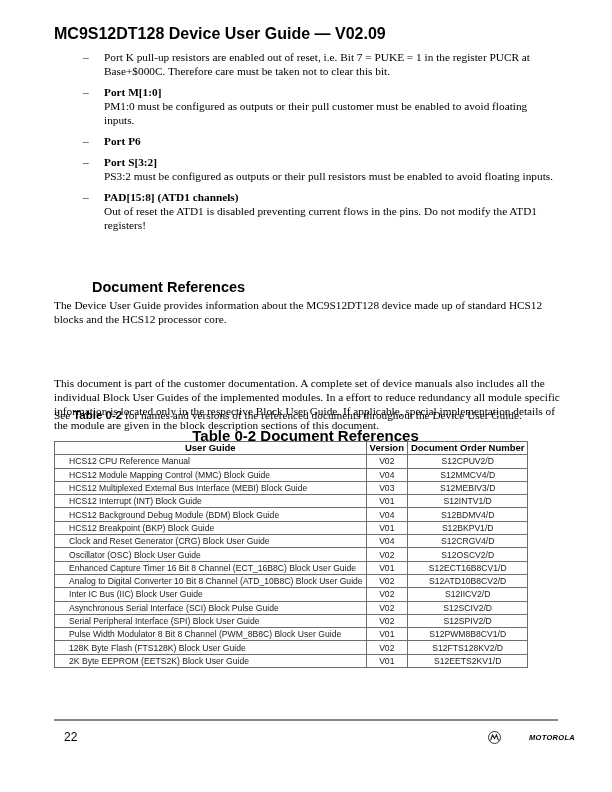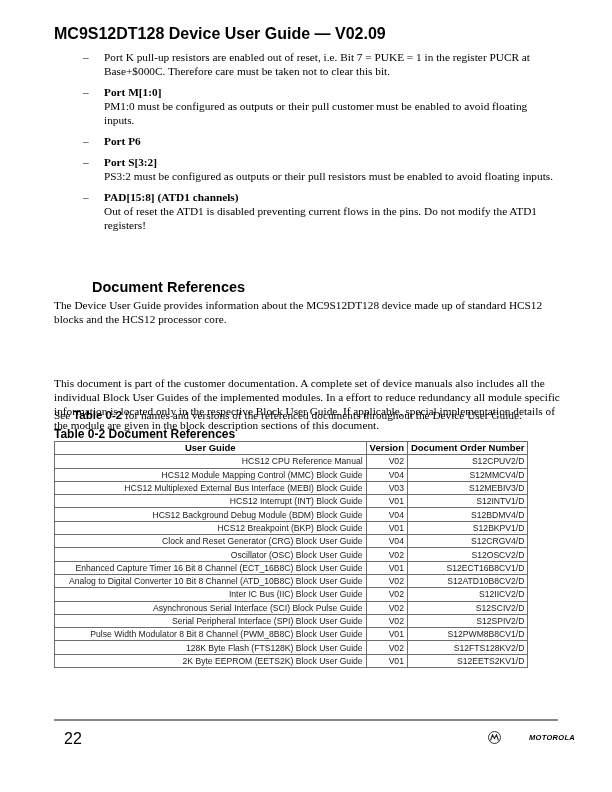--- a/index.html
+++ b/index.html
@@ -9,31 +9,31 @@
   .bullet { position: relative; padding-left: 24px; margin-bottom: 7px; }
   .bullet .dash { position: absolute; left: 3px; top: 0; }
   .bullet .b-title { font-weight: bold; display: block; }
   .bullet .b-text { display: block; }
   .section-heading { position: absolute; left: 54px; top: 279px; font-family: "Liberation Sans", sans-serif; font-weight: bold; font-size: 14.5px; margin-left: 38px; }
   .body-text { position: absolute; left: 54px; width: 510px; font-family: "Liberation Serif", serif; font-size: 11.3px; line-height: 14px; }
   .p1 { top: 298px; }
   .p2 { top: 348px; margin-top: 28px; }
   .p3 { top: 408px; }
   .p3 .ref { font-family: "Liberation Sans", sans-serif; font-weight: bold; font-size: 11.5px; }
-  .table-caption { position: absolute; left: 54px; width: 503px; top: 427px; font-family: "Liberation Sans", sans-serif; font-weight: bold; font-size: 12px; }
+  .table-caption { position: absolute; left: 54px; width: 503px; top: 427px; text-align: center; font-family: "Liberation Sans", sans-serif; font-weight: bold; font-size: 15px; }
   table.refs { position: absolute; left: 54px; top: 441px; width: 466px; border-collapse: collapse; font-family: "Liberation Sans", sans-serif; font-size: 8.6px; }
   table.refs th, table.refs td { border: 1.2px solid #6e6e6e; padding: 0 3px; height: 12.3px; line-height: 12px; white-space: nowrap; }
   table.refs th { font-weight: bold; font-size: 9.5px; text-align: center; }
-  table.refs td.guide { text-align: right; color: #222; padding-left: 14px; }
-  table.refs td.ver, table.refs td.num { text-align: right; color: #222; }
+  table.refs td.guide { text-align: left; color: #222; padding-left: 14px; }
+  table.refs td.ver, table.refs td.num { text-align: center; color: #222; }
   table.refs col.c1 { width: 313px; }
   table.refs col.c2 { width: 57px; }
   table.refs col.c3 { width: 133px; }
   .footer-rule { position: absolute; left: 54px; top: 719px; width: 504px; height: 2px; background: #888; }
-  .page-number { position: absolute; left: 64px; top: 730px; font-family: "Liberation Sans", sans-serif; font-size: 16px; }
+  .page-number { position: absolute; left: 64px; top: 730px; font-family: "Liberation Sans", sans-serif; font-size: 12px; }
   .logo { position: absolute; left: 488px; top: 731px; display: flex; align-items: center; gap: 4px; }
   .logo-mark { width: 11px; height: 11px; border: 1px solid #333; border-radius: 50%; display: flex; align-items: center; justify-content: center; }
   .logo-text { font-family: "Liberation Sans", sans-serif; font-weight: bold; font-style: italic; font-size: 7.5px; letter-spacing: 0.3px; padding-left: 24px; }
 </style>
 </head>
 <body>
 
 <div class="header-title">MC9S12DT128 Device User Guide — V02.09</div>
 
 <div class="bullets">

